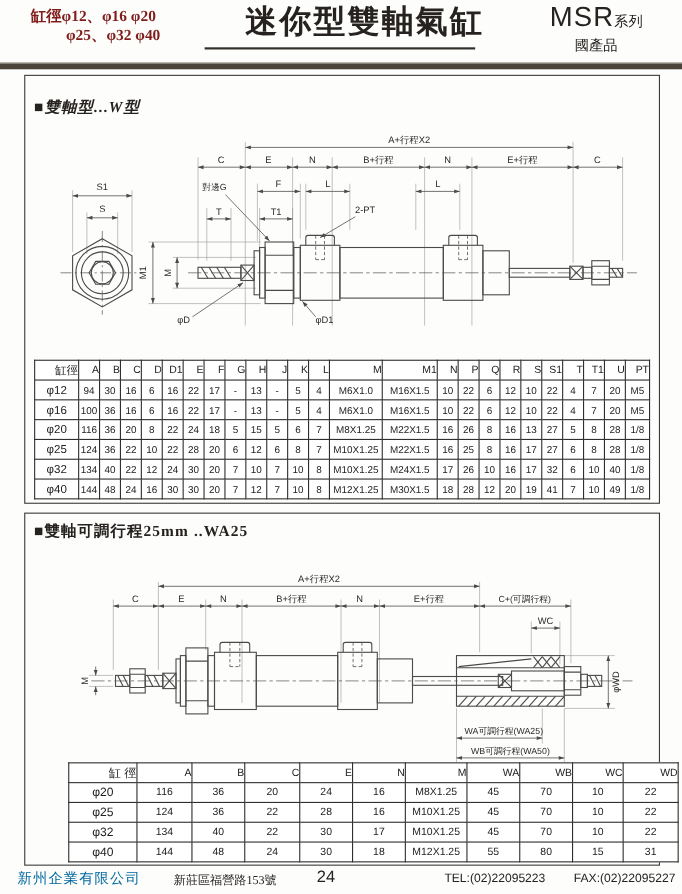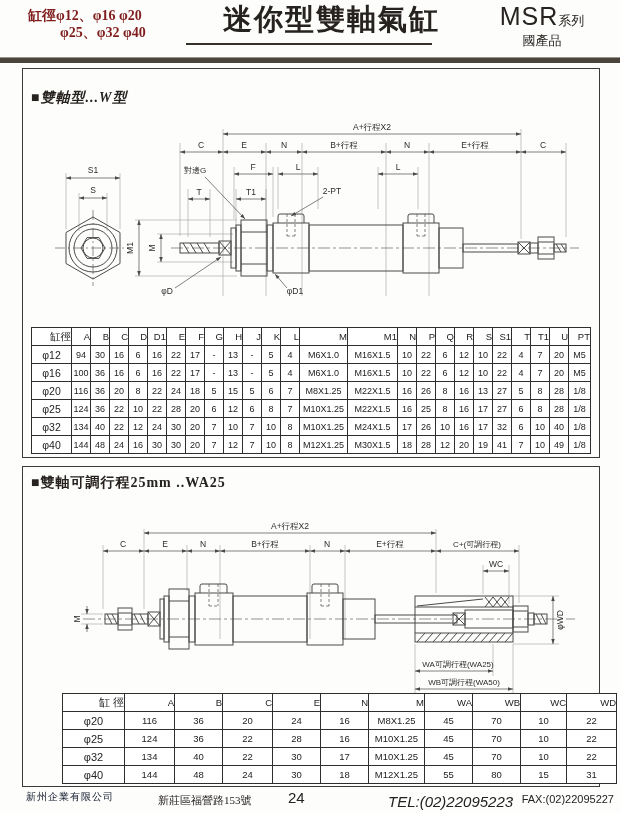--- a/index.html
+++ b/index.html
@@ -39,26 +39,26 @@
     white-space:nowrap; overflow:hidden;
   }
   .dim-table th { font-size:9.5px;text-align:right; }
   .dim-table th:first-child, .dim-table td:first-child { font-size:10.5px; }
   #table1 { left:8px; top:258px; width:560px; }
   #table2 { left:11px; top:226px; width:554px;margin-left:28px; }
   #table2 th, #table2 td { height:17px; font-size:9.5px; }
   #table2 th:first-child, #table2 td:first-child { font-size:11px; }
   
   .footer { position:absolute; left:0; top:788px; width:620px; height:25px; }
-  .f-company { position:absolute; left:26px; top:2px; font-family:"Liberation Serif", serif;
-               font-size:10px; letter-spacing:1px; color:#0f172a; }
+  .f-company { position:absolute; left:16px; top:2px; font-family:"Liberation Serif", serif;
+               font-size:13px; letter-spacing:1px; color:#0369a1; }
   .f-address { position:absolute; left:158px; top:5px; font-family:"Liberation Serif", serif;
                font-size:11px; color:#262220; }
   .f-page { position:absolute; left:288px; top:1px; font-size:15px; color:#222; }
-  .f-tel { position:absolute; left:388px; top:5px; font-size:15px; color:#222;font-style:italic; }
+  .f-tel { position:absolute; left:404px; top:5px; font-size:11px; color:#222; }
   .f-faxwrap { position:absolute; right:6px; top:1px; text-align:right; }
   .f-fax { font-size:11px; color:#222;padding-left:24px; }
   .f-doc { font-size:10px; color:#222; margin-top:0px; }
   svg text { font-family:"Liberation Sans", sans-serif; fill:#2b2b2b; }
 </style>
 </head>
 <body>
 
 <div class="page">
 

